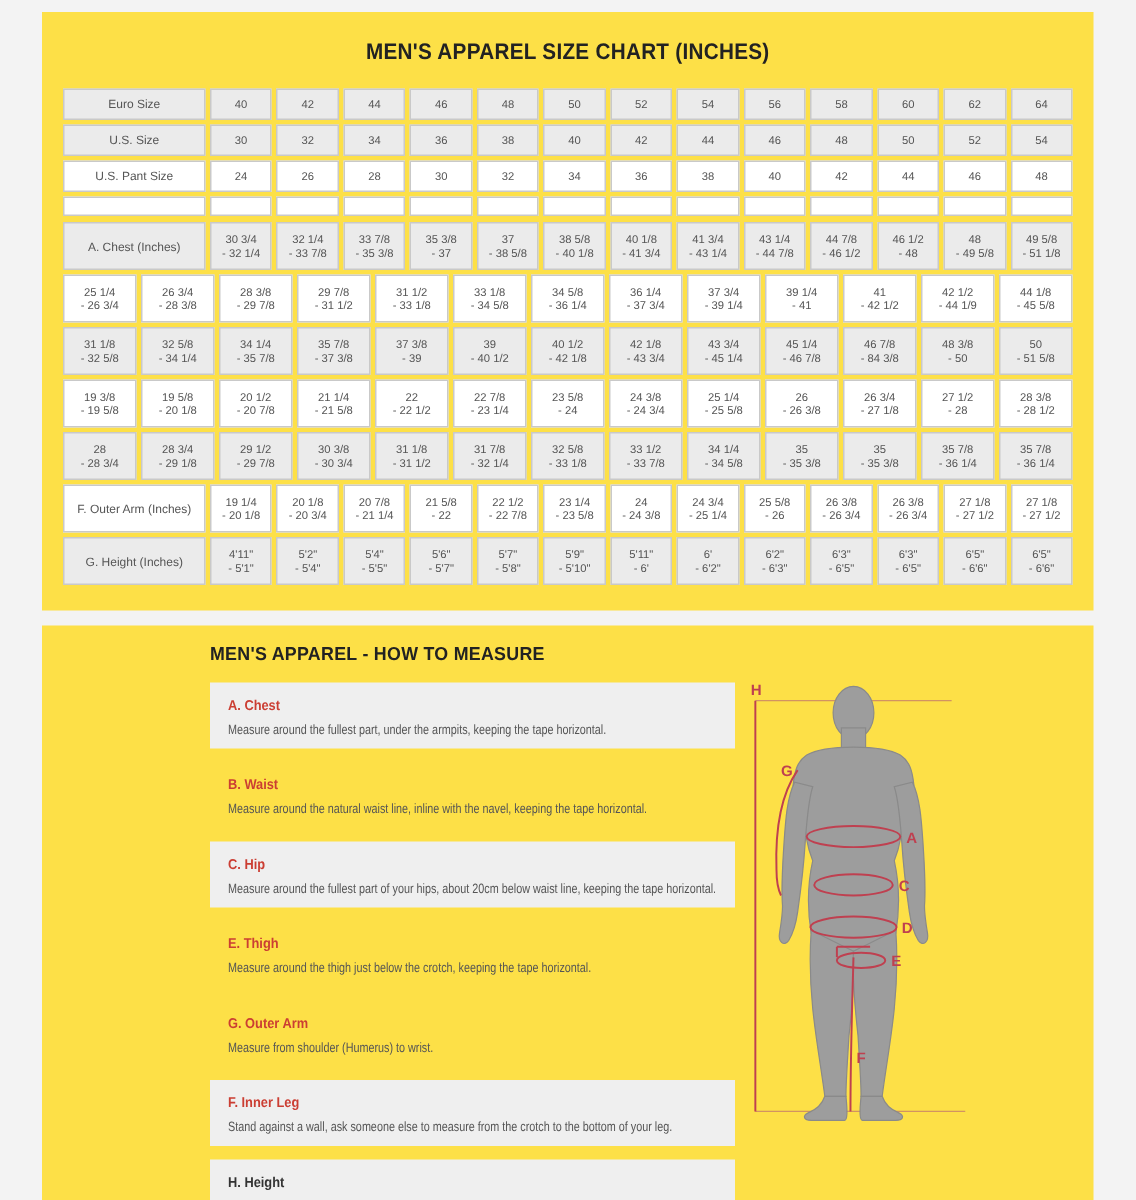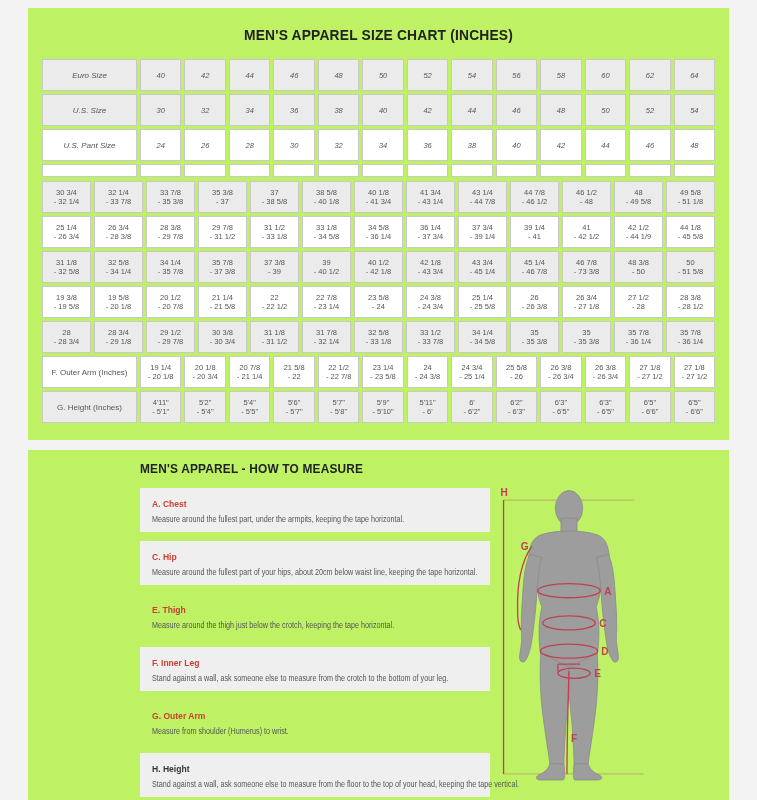--- a/index.html
+++ b/index.html
@@ -5,37 +5,37 @@
   :root{
     --red:#cb3e33; --diag-red:#bf4050; --cell-border:#c9c9c9;
     --sh:#ebebeb; --band:#efefef; --txt:#555;
   }
   *{box-sizing:border-box;}
   html,body{margin:0;padding:0;}
   body{
     width:757px;height:800px;overflow:hidden;background:#f3f3f3;
     font-family:"Liberation Sans",sans-serif;color:#444;
   }
-  .card{background:#bef264;margin:0 28px;}
+  .card{background:#fde047;margin:0 28px;}
   .card-top{margin-top:8px;padding:10px 14px 14px;}
   .chart-title{
     text-align:center;font-size:15px;font-weight:bold;color:#222;
     letter-spacing:.2px;margin:8px 0 16px;transform:scaleX(.92);
   }
   
   .srow{display:flex;gap:3px;margin-bottom:3px;}
   .cell{
     border:1px solid var(--cell-border);background:#fff;
     display:flex;align-items:center;justify-content:center;
     font-size:7.5px;color:#555;text-align:center;min-width:0;
   }
   .cell.sh{background:var(--sh);}
   .lab{width:95px;flex:none;font-size:8px;height:auto;}
   .dat{flex:1;}
-  .size-h .cell{height:32px;font-style:italic;}
+  .size-h .cell{height:21px;}
   .meas-h .cell{height:32px;}
   .two{display:flex;flex-direction:column;justify-content:center;line-height:9px;}
   .inrow{display:flex;gap:3px;margin:1px 0 4px;}
   .inbox{border:1px solid var(--cell-border);background:#fff;height:13px;}
   .inbox.labw{width:95px;flex:none;}
   .inbox.colw{flex:1;}
   
   .card-bottom{margin-top:10px;padding:12px 0 14px;position:relative;min-height:355px;}
   .htm-title{
     margin:0 0 12px 112px;font-size:12.5px;font-weight:bold;color:#222;
@@ -124,20 +124,21 @@
         <div class="inbox colw"></div>
         <div class="inbox colw"></div>
         <div class="inbox colw"></div>
         <div class="inbox colw"></div>
         <div class="inbox colw"></div>
         <div class="inbox colw"></div>
         <div class="inbox colw"></div>
         <div class="inbox colw"></div>
       </div>
       <div class="srow meas-h">
+        <div class="cell lab sh">A. Chest (Inches)</div>
         <div class="cell dat two sh">
           <span>30 3/4</span>
           <span>- 32 1/4</span>
         </div>
         <div class="cell dat two sh">
           <span>32 1/4</span>
           <span>- 33 7/8</span>
         </div>
         <div class="cell dat two sh">
           <span>33 7/8</span>
@@ -274,21 +275,21 @@
         <div class="cell dat two sh">
           <span>43 3/4</span>
           <span>- 45 1/4</span>
         </div>
         <div class="cell dat two sh">
           <span>45 1/4</span>
           <span>- 46 7/8</span>
         </div>
         <div class="cell dat two sh">
           <span>46 7/8</span>
-          <span>- 73 3/8</span>
+          <span>- 84 3/8</span>
         </div>
         <div class="cell dat two sh">
           <span>48 3/8</span>
           <span>- 50</span>
         </div>
         <div class="cell dat two sh">
           <span>50</span>
           <span>- 51 5/8</span>
         </div>
       </div>
@@ -513,35 +514,39 @@
     </div>
 </div>
 
 <div class="card card-bottom">
   <h3 class="htm-title">MEN'S APPAREL - HOW TO MEASURE</h3>
   <div class="items" id="measure-items">
       <div class="item sh">
         <h4>A. Chest</h4>
         <p>Measure around the fullest part, under the armpits, keeping the tape horizontal.</p>
       </div>
+      <div class="item">
+        <h4>B. Waist</h4>
+        <p>Measure around the natural waist line, inline with the navel, keeping the tape horizontal.</p>
+      </div>
       <div class="item sh">
         <h4>C. Hip</h4>
         <p>Measure around the fullest part of your hips, about 20cm below waist line, keeping the tape horizontal.</p>
       </div>
       <div class="item">
         <h4>E. Thigh</h4>
         <p>Measure around the thigh just below the crotch, keeping the tape horizontal.</p>
       </div>
+      <div class="item">
+        <h4>G. Outer Arm</h4>
+        <p>Measure from shoulder (Humerus) to wrist.</p>
+      </div>
       <div class="item sh">
         <h4>F. Inner Leg</h4>
         <p>Stand against a wall, ask someone else to measure from the crotch to the bottom of your leg.</p>
-      </div>
-      <div class="item">
-        <h4>G. Outer Arm</h4>
-        <p>Measure from shoulder (Humerus) to wrist.</p>
       </div>
       <div class="item sh dark">
         <h4>H. Height</h4>
         <p>Stand against a wall, ask someone else to measure from the floor to the top of your head, keeping the tape vertical.</p>
       </div>
     </div>
 
   <div class="diagram">
     <svg viewBox="0 0 150 300">
 

